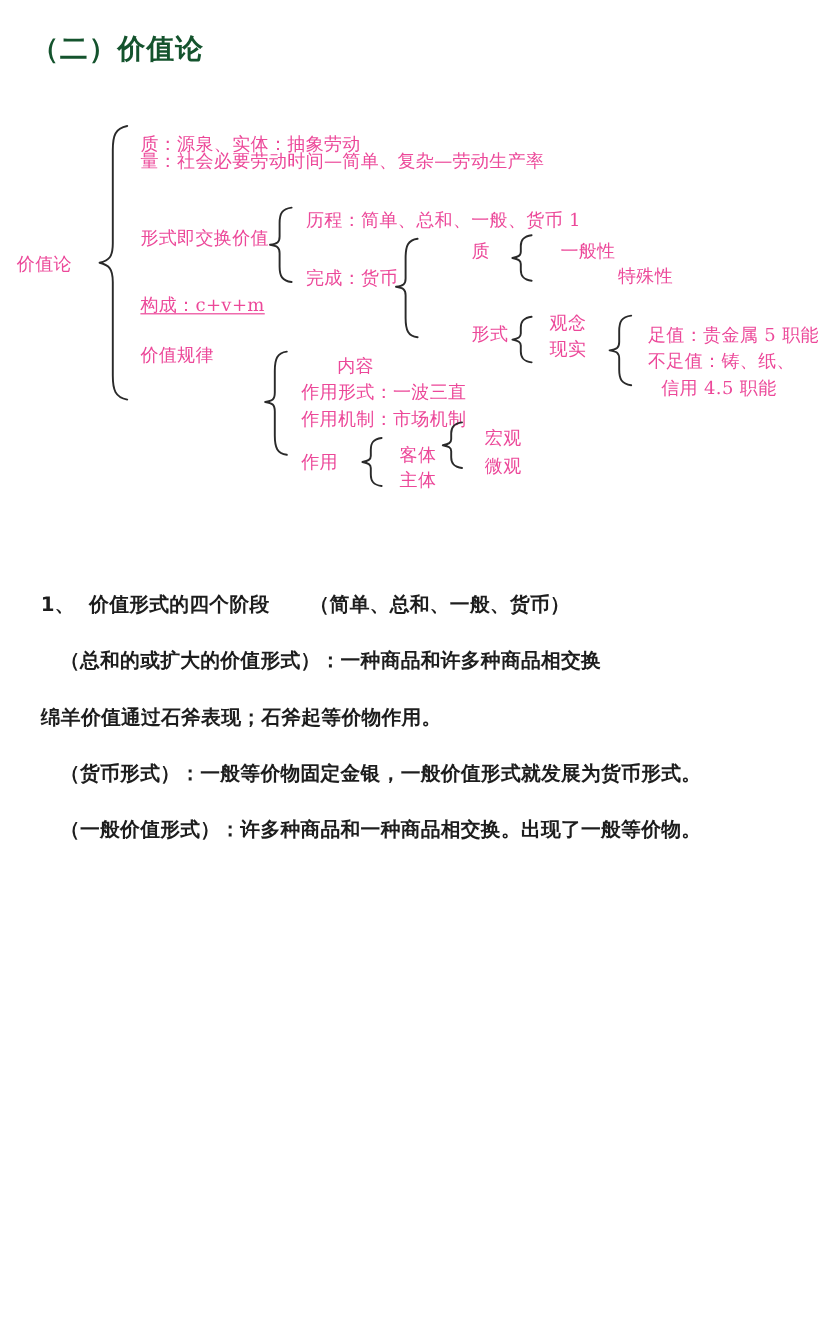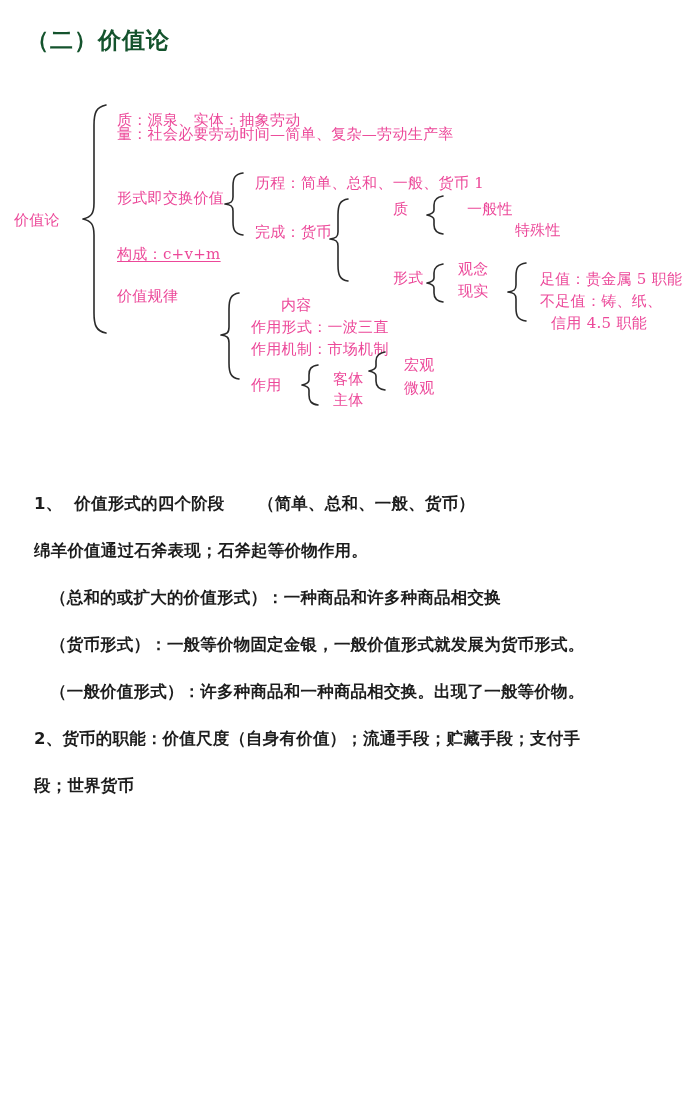--- a/index.html
+++ b/index.html
@@ -191,18 +191,17 @@
     </svg>
   </div>
 
   <div class="dg-label" style="left:404px; top:263px;">宏观</div>
 
   <div class="dg-label" style="left:404px; top:286px;">微观</div>
 </div>
 
 <div id="body-text">
   <p class="para">1、  价值形式的四个阶段　　（简单、总和、一般、货币）</p>
+  <p class="para indent">（总和的或扩大的价值形式）：一种商品和许多种商品相交换</p>
   <p class="para">绵羊价值通过石斧表现；石斧起等价物作用。</p>
-  <p class="para indent">（总和的或扩大的价值形式）：一种商品和许多种商品相交换</p>
   <p class="para indent">（货币形式）：一般等价物固定金银，一般价值形式就发展为货币形式。</p>
   <p class="para indent">（一般价值形式）：许多种商品和一种商品相交换。出现了一般等价物。</p>
-  <p class="para">2、货币的职能：价值尺度（自身有价值）；流通手段；贮藏手段；支付手段；世界货币</p>
 </div>
 
 </body></html>

